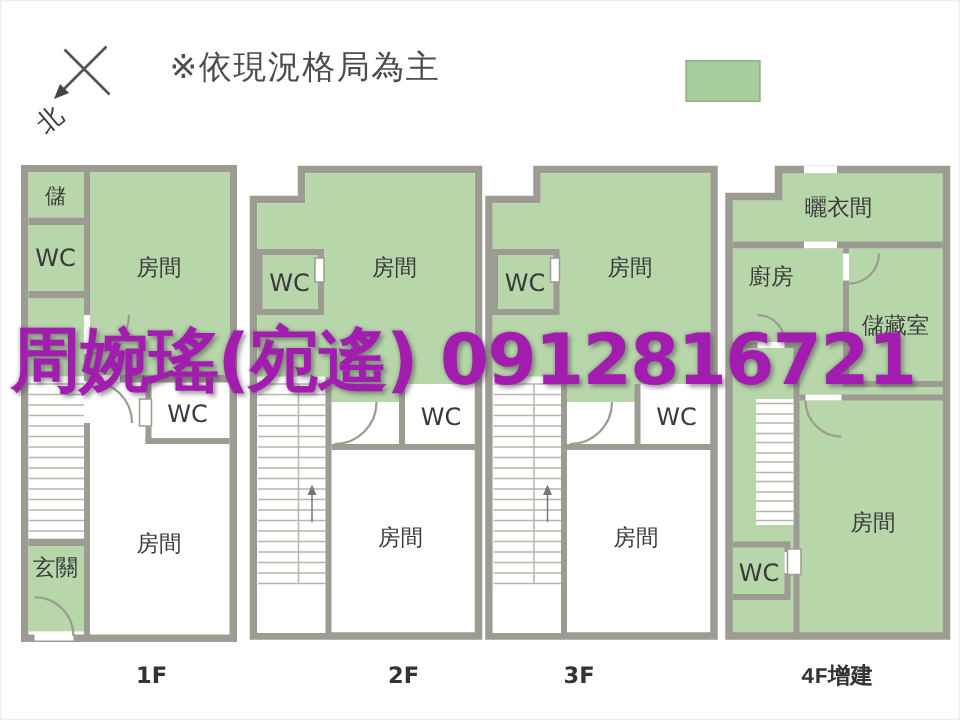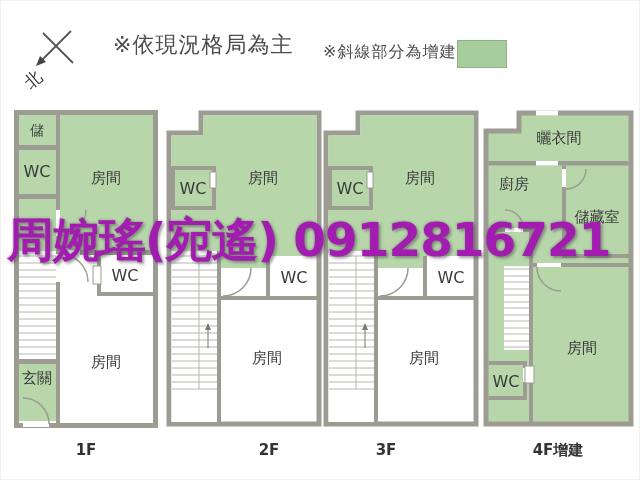--- a/index.html
+++ b/index.html
@@ -18,38 +18,37 @@
   .wc{font-size:16px;}
   .small-cjk{font-size:14px;}
   .tread{stroke:#b6b6ae;stroke-width:1;}
   .arc{stroke:#9c9c93;stroke-width:1.5;fill:none;}
   .watermark{
     position:absolute;left:6px;top:208px;width:634px;white-space:nowrap;
     font-size:47px;font-weight:800;letter-spacing:-1px;color:#a21caf;z-index:5;
     text-shadow:2px 2px 3px rgba(80,80,80,0.55),-1px -1px 2px rgba(80,80,80,0.25);
   }
   .floor-label{position:absolute;top:440px;transform:translateX(-50%);font-size:15px;font-weight:bold;color:#333;white-space:nowrap;}
-  .fl-1f{left:85px;} .fl-2f{left:268px;} .fl-3f{left:385px;} .fl-4f{left:557px;}
+  .fl-1f{left:100px;} .fl-2f{left:268px;} .fl-3f{left:385px;} .fl-4f{left:557px;font-family:Liberation Mono, monospace;}
 </style>
 </head>
 <body>
 
 <div class="canvas">
 
   <svg class="plan" style="left:18px;top:20px" width="70" height="78" viewBox="0 0 70 78">
     <g>
       <line x1="52" y1="10" x2="22" y2="40" stroke="#555" stroke-width="1.8"></line>
       <line x1="24" y1="12" x2="54" y2="42" stroke="#555" stroke-width="1.8"></line>
       <polygon points="17,45 27,41 21,35" fill="#444"></polygon>
     </g>
     <text x="6" y="66" transform="rotate(-40 12 60)" font-size="17" fill="#444" class="room-label">北</text>
   </svg>
 
   <div class="note note1">※依現況格局為主</div>
-  <div class="note note2">※斜線部分為增建</div>
   <div class="legend-swatch"></div>
 
   <svg class="plan" style="left:10px;top:105px" width="150" height="325" viewBox="0 0 150 325">
     <rect x="5.5" y="6.5" width="139" height="313" fill="#ffffff" stroke="#9c9c93" stroke-width="5"></rect>
     <g>
       <rect x="8" y="9" width="37" height="30" fill="#b7d7ab"></rect>
       <rect x="8" y="44" width="37" height="44" fill="#b7d7ab"></rect>
       <rect x="8" y="93" width="37" height="52" fill="#b7d7ab"></rect>
       <rect x="8" y="258" width="37" height="57" fill="#b7d7ab"></rect>
       <rect x="48" y="9" width="94" height="135" fill="#b7d7ab"></rect>

